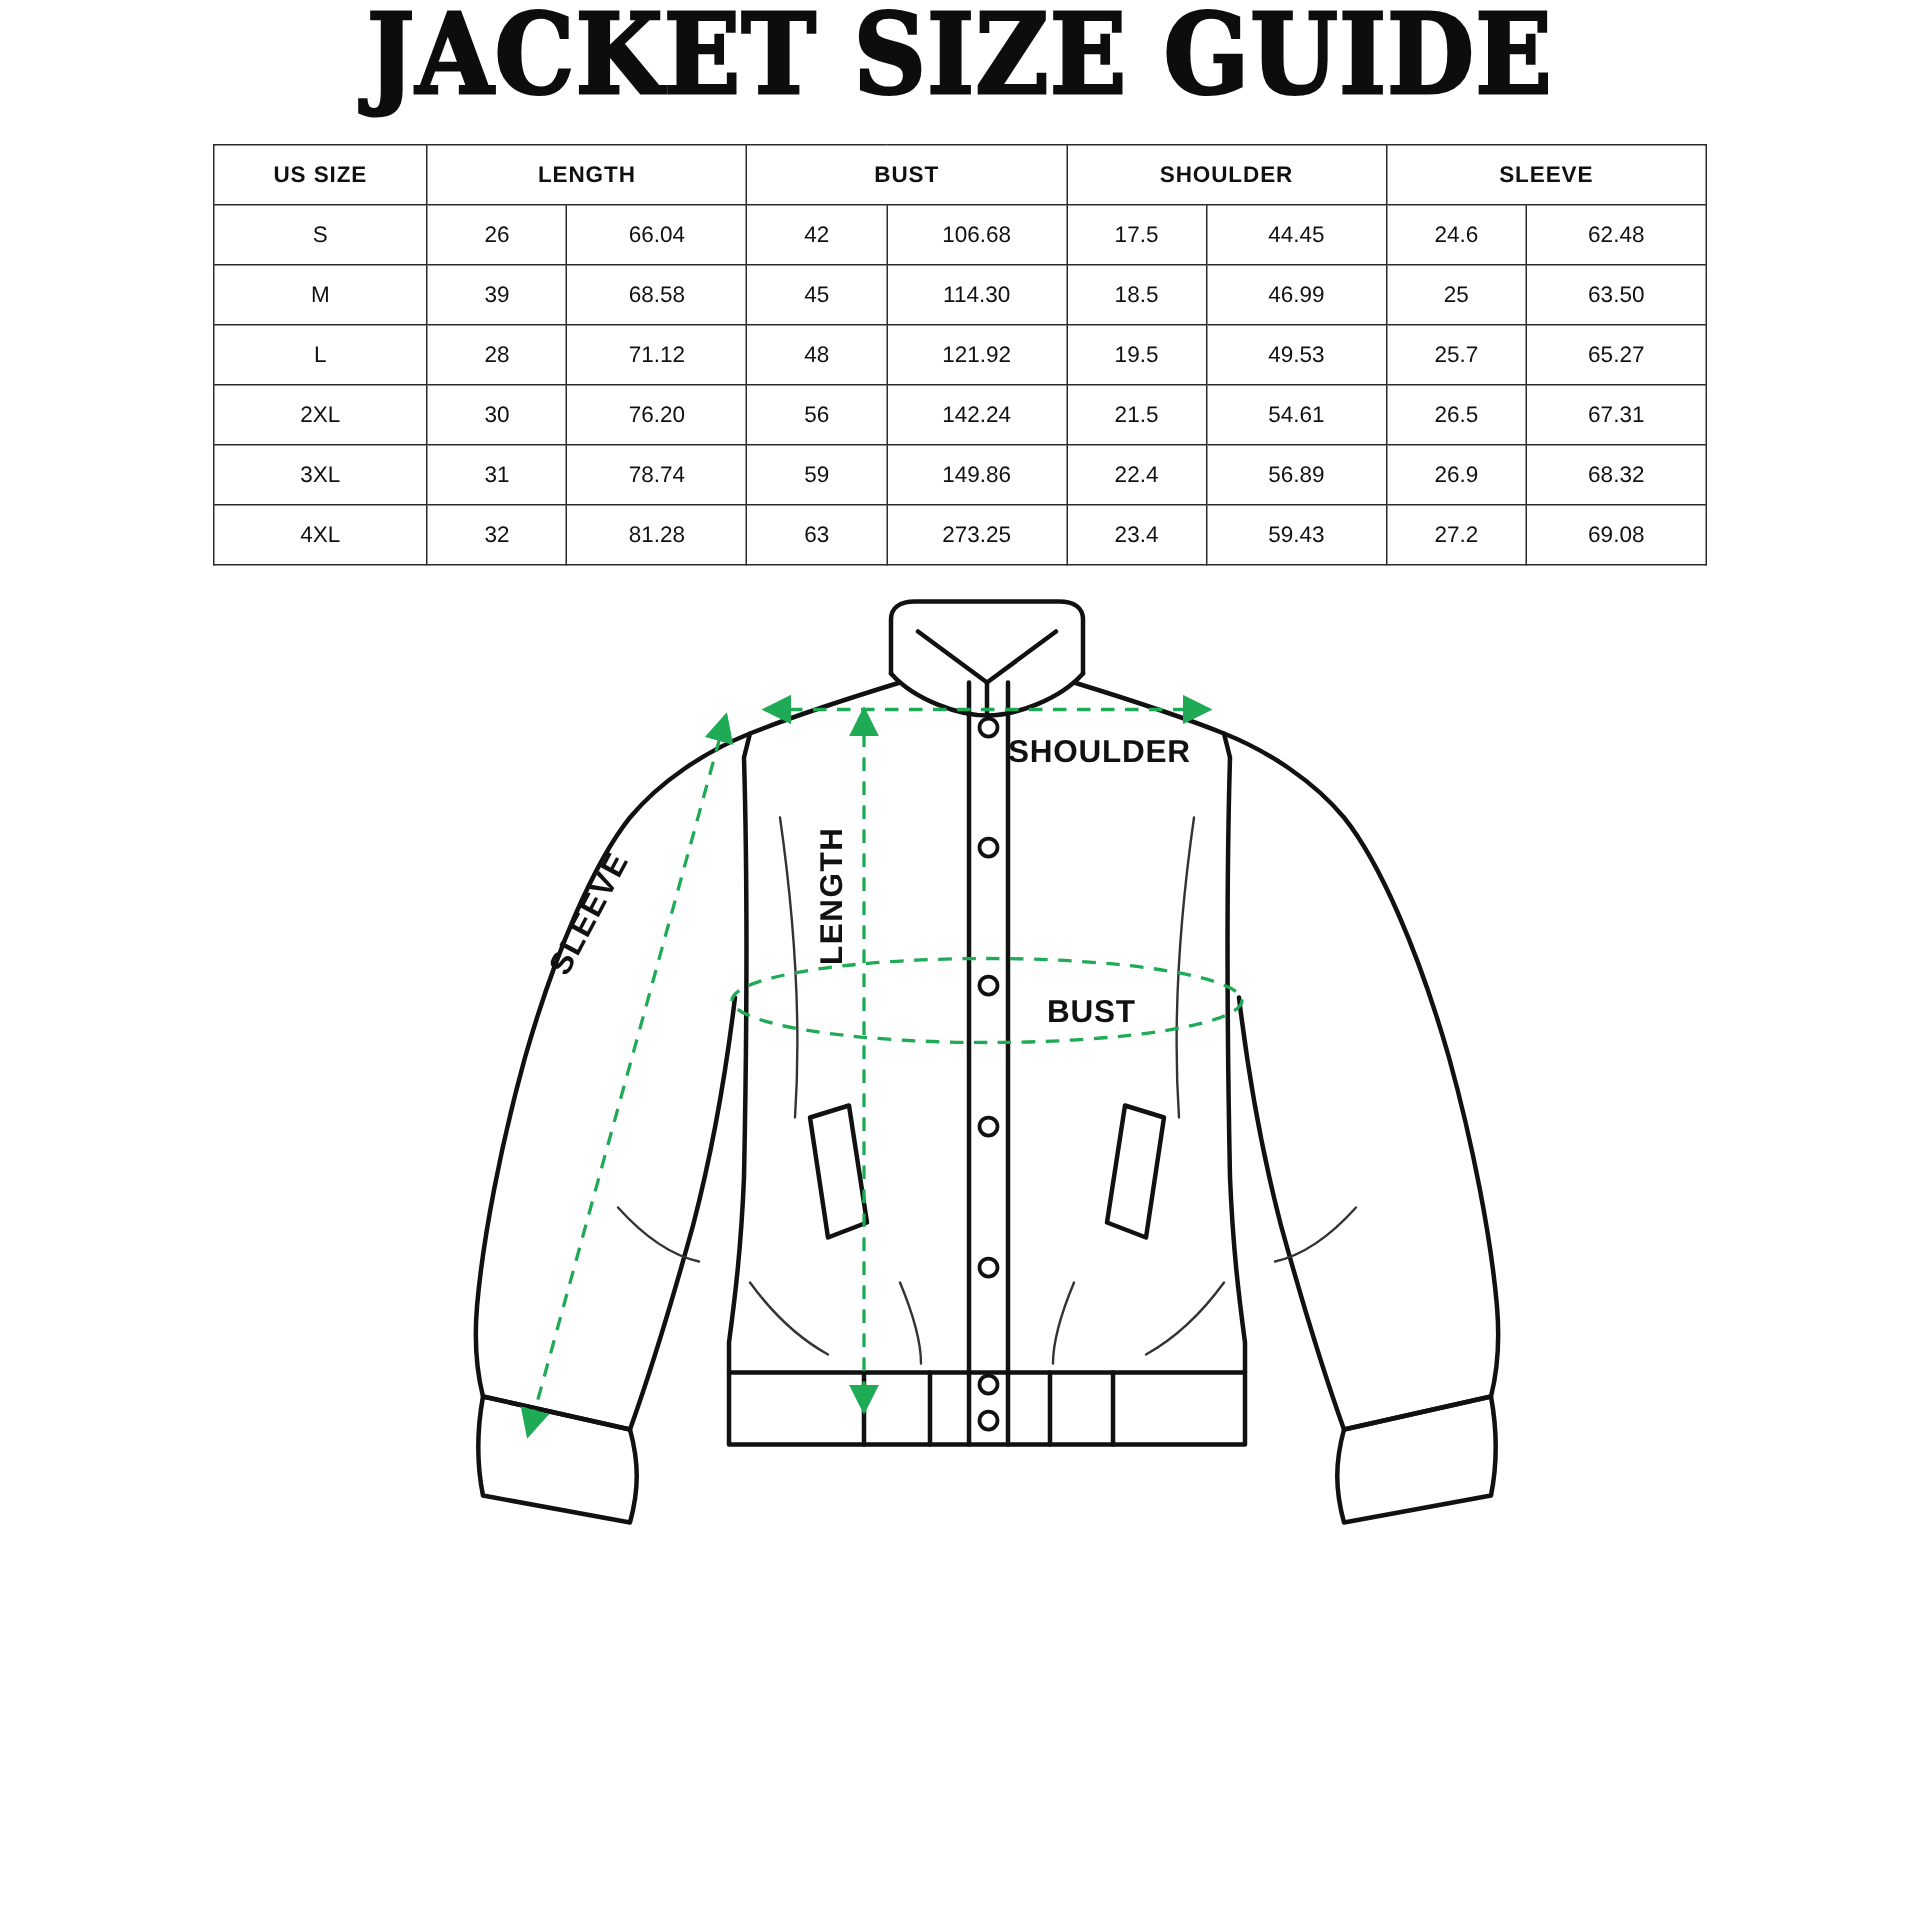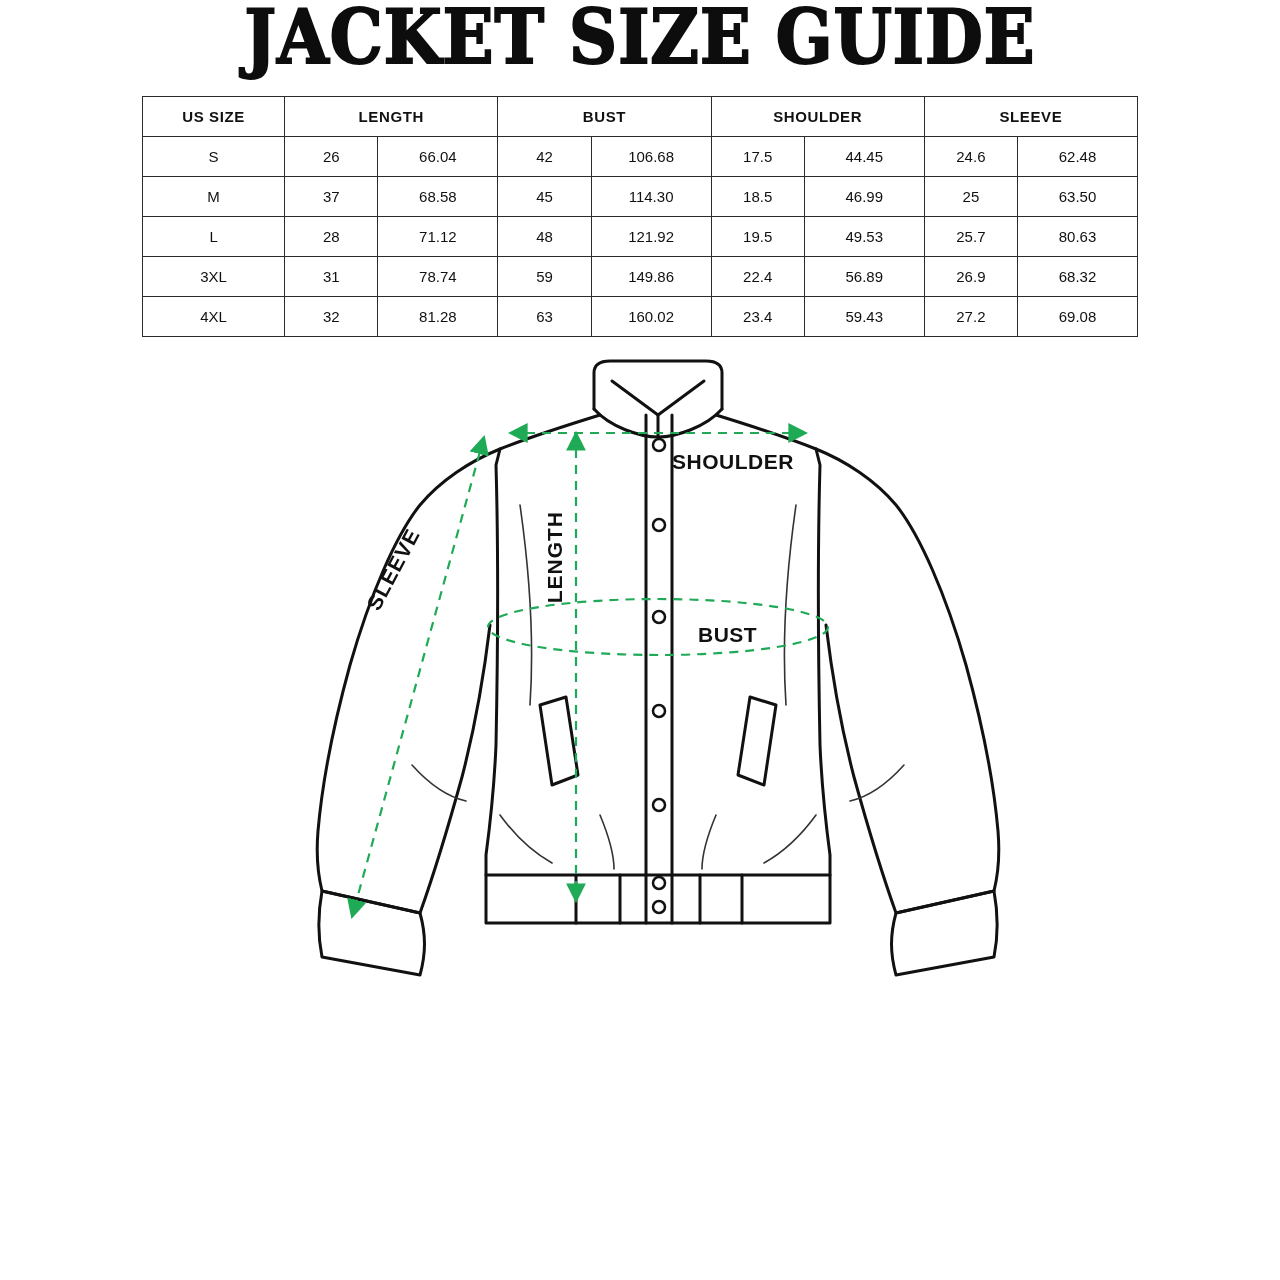--- a/index.html
+++ b/index.html
@@ -154,57 +154,68 @@
           <td>66.04</td>
           <td>42</td>
           <td>106.68</td>
           <td>17.5</td>
           <td>44.45</td>
           <td>24.6</td>
           <td>62.48</td>
         </tr>
         <tr>
           <td class="us-col">M</td>
-          <td>37</td>
+          <td>39</td>
           <td>68.58</td>
           <td>45</td>
           <td>114.30</td>
           <td>18.5</td>
           <td>46.99</td>
           <td>25</td>
           <td>63.50</td>
         </tr>
         <tr>
           <td class="us-col">L</td>
           <td>28</td>
           <td>71.12</td>
           <td>48</td>
           <td>121.92</td>
           <td>19.5</td>
           <td>49.53</td>
           <td>25.7</td>
-          <td>80.63</td>
+          <td>65.27</td>
+        </tr>
+        <tr>
+          <td class="us-col">2XL</td>
+          <td>30</td>
+          <td>76.20</td>
+          <td>56</td>
+          <td>142.24</td>
+          <td>21.5</td>
+          <td>54.61</td>
+          <td>26.5</td>
+          <td>67.31</td>
         </tr>
         <tr>
           <td class="us-col">3XL</td>
           <td>31</td>
           <td>78.74</td>
           <td>59</td>
           <td>149.86</td>
           <td>22.4</td>
           <td>56.89</td>
           <td>26.9</td>
           <td>68.32</td>
         </tr>
         <tr>
           <td class="us-col">4XL</td>
           <td>32</td>
           <td>81.28</td>
           <td>63</td>
-          <td>160.02</td>
+          <td>273.25</td>
           <td>23.4</td>
           <td>59.43</td>
           <td>27.2</td>
           <td>69.08</td>
         </tr>
       </tbody>
     </table>
   </div>
 
   <div class="illus">

